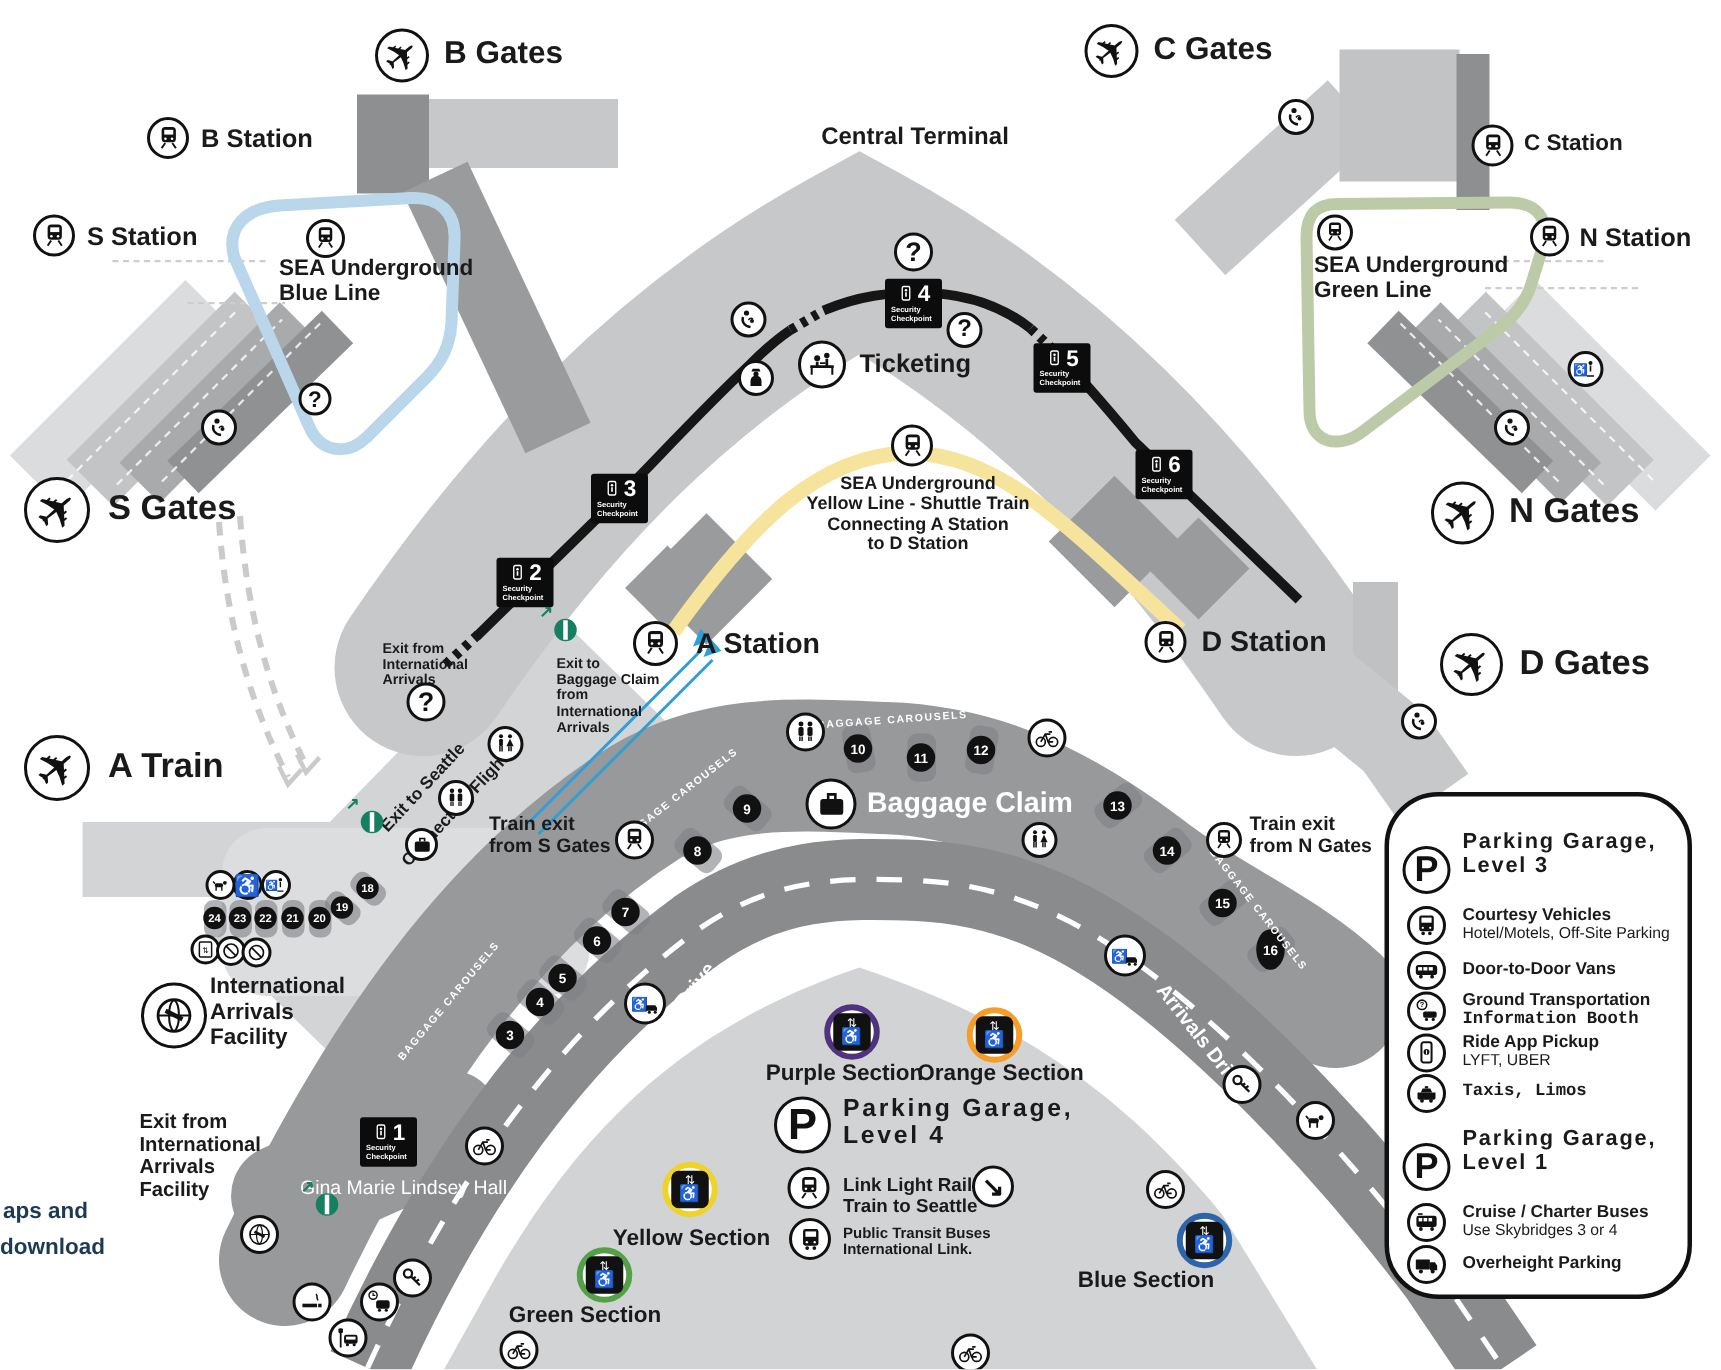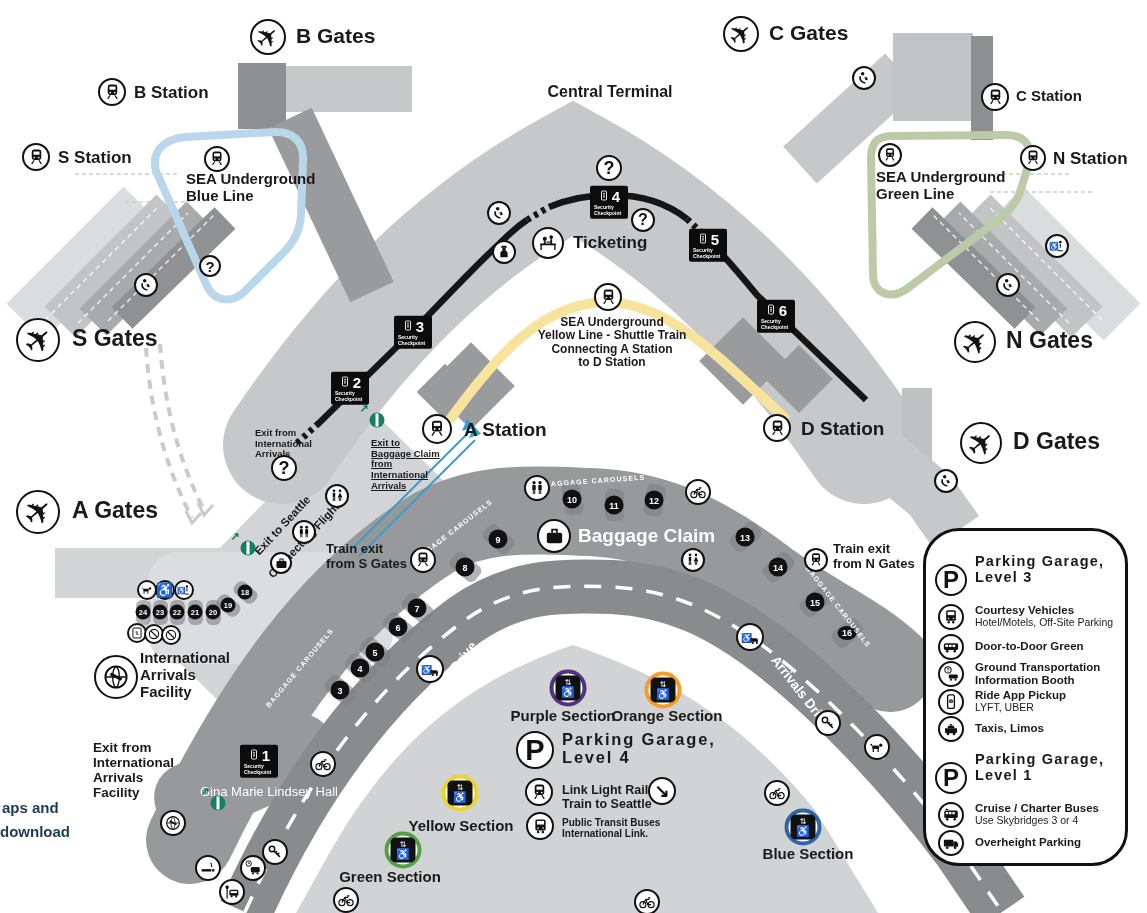--- a/index.html
+++ b/index.html
@@ -135,21 +135,21 @@
       <div class="circ" style="left: 38px; top: 340px; width: 44px; height: 44px; border-width: 2.5px;">
         <span class="plane" style="font-size:34px">✈</span>
       </div>
       <div class="lbl" style="left: 72px; top: 326px; font-size: 23px;">
         <div>S Gates</div>
       </div>
       <div class="circ" style="left: 38px; top: 512px; width: 44px; height: 44px; border-width: 2.5px;">
         <span class="plane" style="font-size:34px">✈</span>
       </div>
       <div class="lbl" style="left: 72px; top: 498px; font-size: 23px;">
-        <div>A Gates</div>
+        <div>A Train</div>
       </div>
       <div class="circ" style="left: 975px; top: 342px; width: 42px; height: 42px; border-width: 2.5px;">
         <span class="plane" style="font-size:33px">✈</span>
       </div>
       <div class="lbl" style="left: 1006px; top: 328px; font-size: 23px;">
         <div>N Gates</div>
       </div>
       <div class="circ" style="left: 981px; top: 443px; width: 42px; height: 42px; border-width: 2.5px;">
         <span class="plane" style="font-size:33px">✈</span>
       </div>
@@ -401,21 +401,21 @@
       <div class="car" style="left: 614px; top: 505px; width: 19px; height: 19px; font-size: 9px;">11</div>
       <div class="slot" style="left: 644.5px; top: 484px; width: 19px; height: 32px; transform: rotate(10deg);"></div>
       <div class="car" style="left: 654px; top: 500px; width: 19px; height: 19px; font-size: 9px;">12</div>
       <div class="slot" style="left: 735.5px; top: 521px; width: 19px; height: 32px; transform: rotate(50deg);"></div>
       <div class="car" style="left: 745px; top: 537px; width: 19px; height: 19px; font-size: 9px;">13</div>
       <div class="slot" style="left: 768.5px; top: 551px; width: 19px; height: 32px; transform: rotate(50deg);"></div>
       <div class="car" style="left: 778px; top: 567px; width: 19px; height: 19px; font-size: 9px;">14</div>
       <div class="slot" style="left: 805.5px; top: 586px; width: 19px; height: 32px; transform: rotate(50deg);"></div>
       <div class="car" style="left: 815px; top: 602px; width: 19px; height: 19px; font-size: 9px;">15</div>
       <div class="slot" style="left: 837.5px; top: 617px; width: 19px; height: 32px; transform: rotate(50deg);"></div>
-      <div class="car" style="left: 847px; top: 633px; width: 19px; height: 14px; font-size: 9px;">16</div>
+      <div class="car" style="left: 847px; top: 633px; width: 19px; height: 27px; font-size: 9px;">16</div>
       <div class="slot" style="left: 135.5px; top: 599.5px; width: 15px; height: 25px; transform: rotate(0deg);"></div>
       <div class="car" style="left: 143px; top: 612px; width: 15px; height: 15px; font-size: 7.5px;">24</div>
       <div class="slot" style="left: 152.5px; top: 599.5px; width: 15px; height: 25px; transform: rotate(0deg);"></div>
       <div class="car" style="left: 160px; top: 612px; width: 15px; height: 15px; font-size: 7.5px;">23</div>
       <div class="slot" style="left: 169.5px; top: 599.5px; width: 15px; height: 25px; transform: rotate(0deg);"></div>
       <div class="car" style="left: 177px; top: 612px; width: 15px; height: 15px; font-size: 7.5px;">22</div>
       <div class="slot" style="left: 187.5px; top: 599.5px; width: 15px; height: 25px; transform: rotate(0deg);"></div>
       <div class="car" style="left: 195px; top: 612px; width: 15px; height: 15px; font-size: 7.5px;">21</div>
       <div class="slot" style="left: 205.5px; top: 599.5px; width: 15px; height: 25px; transform: rotate(0deg);"></div>
       <div class="car" style="left: 213px; top: 612px; width: 15px; height: 15px; font-size: 7.5px;">20</div>
@@ -483,21 +483,21 @@
         <div>Arrivals Drive</div>
       </div>
       <div class="lbl wht center" style="left: 801px; top: 692px; font-size: 13.5px; transform: translate(-50%, -50%) rotate(52deg); transform-origin: center center;">
         <div>Arrivals Drive</div>
       </div>
       <div class="lbl right" style="left: 312px; top: 428px; font-size: 9.5px;">
         <div>Exit from</div>
         <div>International</div>
         <div>Arrivals</div>
       </div>
-      <div class="lbl" style="left: 371px; top: 438px; font-size: 9.5px; text-decoration: underline;">
+      <div class="lbl" style="left: 371px; top: 438px; font-size: 9.5px;">
         <div>Exit to</div>
         <div>Baggage Claim</div>
         <div>from</div>
         <div>International</div>
         <div>Arrivals</div>
       </div>
       <div class="lbl" style="left: 252px; top: 549px; font-size: 11.5px; transform: rotate(-47deg); transform-origin: left top;">
         <div>Exit to Seattle</div>
       </div>
       <div class="lbl" style="left: 266px; top: 572px; font-size: 11.5px; transform: rotate(-47deg); transform-origin: left top;">
@@ -626,21 +626,21 @@
       </div>
       <div class="lbl center" style="left: 390px; top: 869px; font-size: 15px;">
         <div>Green Section</div>
       </div>
       <div class="sec" style="left: 803px; top: 827px; border: 4.5px solid rgb(44, 101, 169);">
         <span class="ebox">
           <span class="ar">⇅</span>
           <span class="wc">♿</span>
         </span>
       </div>
-      <div class="lbl center" style="left: 808px; top: 846px; font-size: 15px;">
+      <div class="lbl center" style="left: 764px; top: 846px; font-size: 15px;">
         <div>Blue Section</div>
       </div>
       <div class="circ" style="left: 951px; top: 580px; width: 32px; height: 32px; border-width: 2.5px;">
         <span class="g" style="font-size:24px">P</span>
       </div>
       <div class="lbl" style="left: 975px; top: 553px; font-size: 14.5px; letter-spacing: 1.2px;">
         <div>Parking Garage,</div>
         <div>Level 3</div>
       </div>
       <div class="circ" style="left: 951px; top: 778px; width: 32px; height: 32px; border-width: 2.5px;">
@@ -674,37 +674,37 @@
             <rect x="2.5" y="7" width="19" height="9" rx="2.5"></rect>
             <rect x="4.5" y="9" width="3.6" height="3" fill="#fff"></rect>
             <rect x="9.2" y="9" width="3.6" height="3" fill="#fff"></rect>
             <rect x="14" y="9" width="3.6" height="3" fill="#fff"></rect>
             <circle cx="7" cy="17.5" r="1.7"></circle>
             <circle cx="17" cy="17.5" r="1.7"></circle>
           </g>
         </svg>
       </div>
       <div class="lbl" style="left: 975px; top: 640px; font-size: 11.5px;">
-        <div>Door-to-Door Green</div>
+        <div>Door-to-Door Vans</div>
       </div>
       <div class="circ" style="left: 951px; top: 674px; width: 26px; height: 26px; border-width: 2px;">
         <svg viewBox="0 0 24 24" width="18" height="18">
           <g fill="#111">
             <circle cx="8" cy="6.5" r="4.2" fill="none" stroke="#111" stroke-width="1.4"></circle>
             <text x="8" y="8.8" font-size="6.5" text-anchor="middle" font-weight="bold">?</text>
             <rect x="9" y="12.5" width="12" height="5.5" rx="1.5"></rect>
             <circle cx="12" cy="19.5" r="1.4"></circle>
             <circle cx="18" cy="19.5" r="1.4"></circle>
           </g>
         </svg>
       </div>
       <div class="lbl" style="left: 975px; top: 661px; font-size: 11.5px;">
         <div>Ground Transportation</div>
       </div>
-      <div class="lbl" style="left: 975px; top: 674px; font-size: 11.5px;">
+      <div class="lbl" style="left: 975px; top: 674px; font-size: 11.5px; font-family: Liberation Mono, monospace;">
         <div>Information Booth</div>
       </div>
       <div class="circ" style="left: 951px; top: 702px; width: 26px; height: 26px; border-width: 2px;">
         <svg viewBox="0 0 24 24" width="18" height="18">
           <g>
             <rect x="7.5" y="2.5" width="9" height="18" rx="2" fill="none" stroke="#111" stroke-width="1.8"></rect>
             <circle cx="12" cy="11" r="2.6" fill="#111"></circle>
             <path d="M12 9.5 v3.5" stroke="#fff" stroke-width="1"></path>
           </g>
         </svg>
@@ -719,21 +719,21 @@
         <svg viewBox="0 0 24 24" width="18" height="18">
           <g fill="#111">
             <path d="M4 11 h16 v5 a1.5 1.5 0 0 1 -1.5 1.5 h-13 a1.5 1.5 0 0 1 -1.5 -1.5 z"></path>
             <path d="M7 11 l1.5 -3.5 h7 l1.5 3.5 z"></path>
             <rect x="10.5" y="5.5" width="3" height="2"></rect>
             <circle cx="8" cy="18.5" r="1.7"></circle>
             <circle cx="16" cy="18.5" r="1.7"></circle>
           </g>
         </svg>
       </div>
-      <div class="lbl" style="left: 975px; top: 722px; font-size: 11.5px;">
+      <div class="lbl" style="left: 975px; top: 722px; font-size: 11.5px; font-family: Liberation Mono, monospace;">
         <div>Taxis, Limos</div>
       </div>
       <div class="circ" style="left: 951px; top: 815px; width: 26px; height: 26px; border-width: 2px;">
         <svg viewBox="0 0 24 24" width="18" height="18">
           <g fill="#111">
             <path d="M4.5 4.5 h4" stroke="#111" stroke-width="1.5"></path>
             <rect x="3" y="6" width="18" height="10" rx="2"></rect>
             <rect x="5" y="8" width="3.2" height="3" fill="#fff"></rect>
             <rect x="9.4" y="8" width="3.2" height="3" fill="#fff"></rect>
             <rect x="13.8" y="8" width="3.2" height="3" fill="#fff"></rect>

